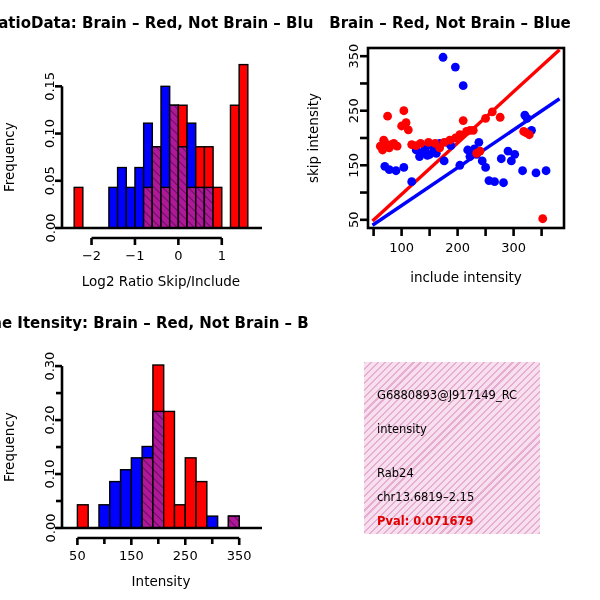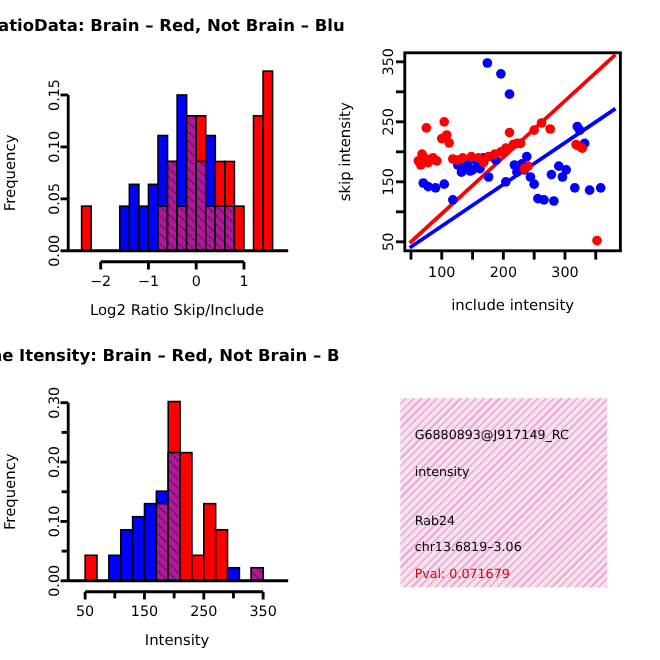--- a/index.html
+++ b/index.html
@@ -59,31 +59,30 @@
     background-color: #f8dfee;
     background-image:
       repeating-linear-gradient(
         -45deg,
         rgba(226,165,205,0.85) 0px,
         rgba(226,165,205,0.85) 1.5px,
         rgba(255,255,255,0) 1.5px,
         rgba(255,255,255,0) 5px
       );
     overflow: hidden;
-    padding-left: 12px;
   }
   .info-line {
     position: absolute;
     left: 13px;
     white-space: nowrap;
     font-family: "DejaVu Sans", sans-serif;
     font-size: 11.5px;
     color: #000;
   }
-  .info-line.pval { color: #e00000; }
+  .info-line.pval { color: #e00000; font-weight: bold; }
 </style>
 </head>
 <body>
 
 <div class="panel" id="panel-hist-ratio">
   <div class="panel-title">RatioData: Brain – Red, Not Brain – Blu</div>
   <svg class="plot-svg" id="svg-hist-ratio" width="300" height="300">
       <defs>
         <pattern id="svg-hist-ratio-hatch" width="6" height="6" patternUnits="userSpaceOnUse" patternTransform="rotate(-45)">
           <rect width="6" height="6" fill="#B0189A"></rect>
@@ -132,20 +131,21 @@
       <text x="178.3658536585366" y="260" text-anchor="middle" class="axis-text">0</text>
       <line x1="221.78048780487805" y1="238" x2="221.78048780487805" y2="245" stroke="#000" stroke-width="2.6"></line>
       <text x="221.78048780487805" y="260" text-anchor="middle" class="axis-text">1</text>
       <line x1="62" y1="228" x2="262" y2="228" stroke="#000" stroke-width="2.6"></line>
       <text x="161" y="286" text-anchor="middle" class="axis-title">Log2 Ratio Skip/Include</text>
       <text x="14" y="157.16666666666666" text-anchor="middle" transform="rotate(-90 14 157.16666666666666)" class="axis-title">Frequency</text>
     </svg>
 </div>
 
 <div class="panel" id="panel-scatter">
+  <div class="panel-title">Brain – Red, Not Brain – Blue</div>
   <svg class="plot-svg" id="svg-scatter" width="300" height="300">
       <rect x="68" y="48" width="196" height="180" fill="none" stroke="#000" stroke-width="2.6"></rect>
       <defs>
         <clipPath id="scatter-clip">
           <rect x="68" y="48" width="196" height="180"></rect>
         </clipPath>
       </defs>
       <g clip-path="url(#scatter-clip)">
         <line x1="72.48" y1="220.9090909090909" x2="259.52" y2="49.636363636363626" stroke="#FF0000" stroke-width="3.4"></line>
         <line x1="72.48" y1="225.27272727272728" x2="259.52" y2="98.72727272727275" stroke="#0000FF" stroke-width="3.4"></line>
@@ -309,16 +309,16 @@
       <text x="161" y="286" text-anchor="middle" class="axis-title">Intensity</text>
       <text x="14" y="147.04761904761904" text-anchor="middle" transform="rotate(-90 14 147.04761904761904)" class="axis-title">Frequency</text>
     </svg>
 </div>
 
 <div class="panel" id="panel-info">
   <div id="info-box">
     <div class="info-line" style="top:26px">G6880893@J917149_RC</div>
     <div class="info-line" style="top:60px">intensity</div>
     <div class="info-line" style="top:104px">Rab24</div>
-    <div class="info-line" style="top:128px">chr13.6819–3.06</div>
+    <div class="info-line" style="top:128px">chr13.6819–2.15</div>
     <div class="info-line pval" style="top:152px">Pval: 0.071679</div>
   </div>
 </div>
 
 </body></html>

